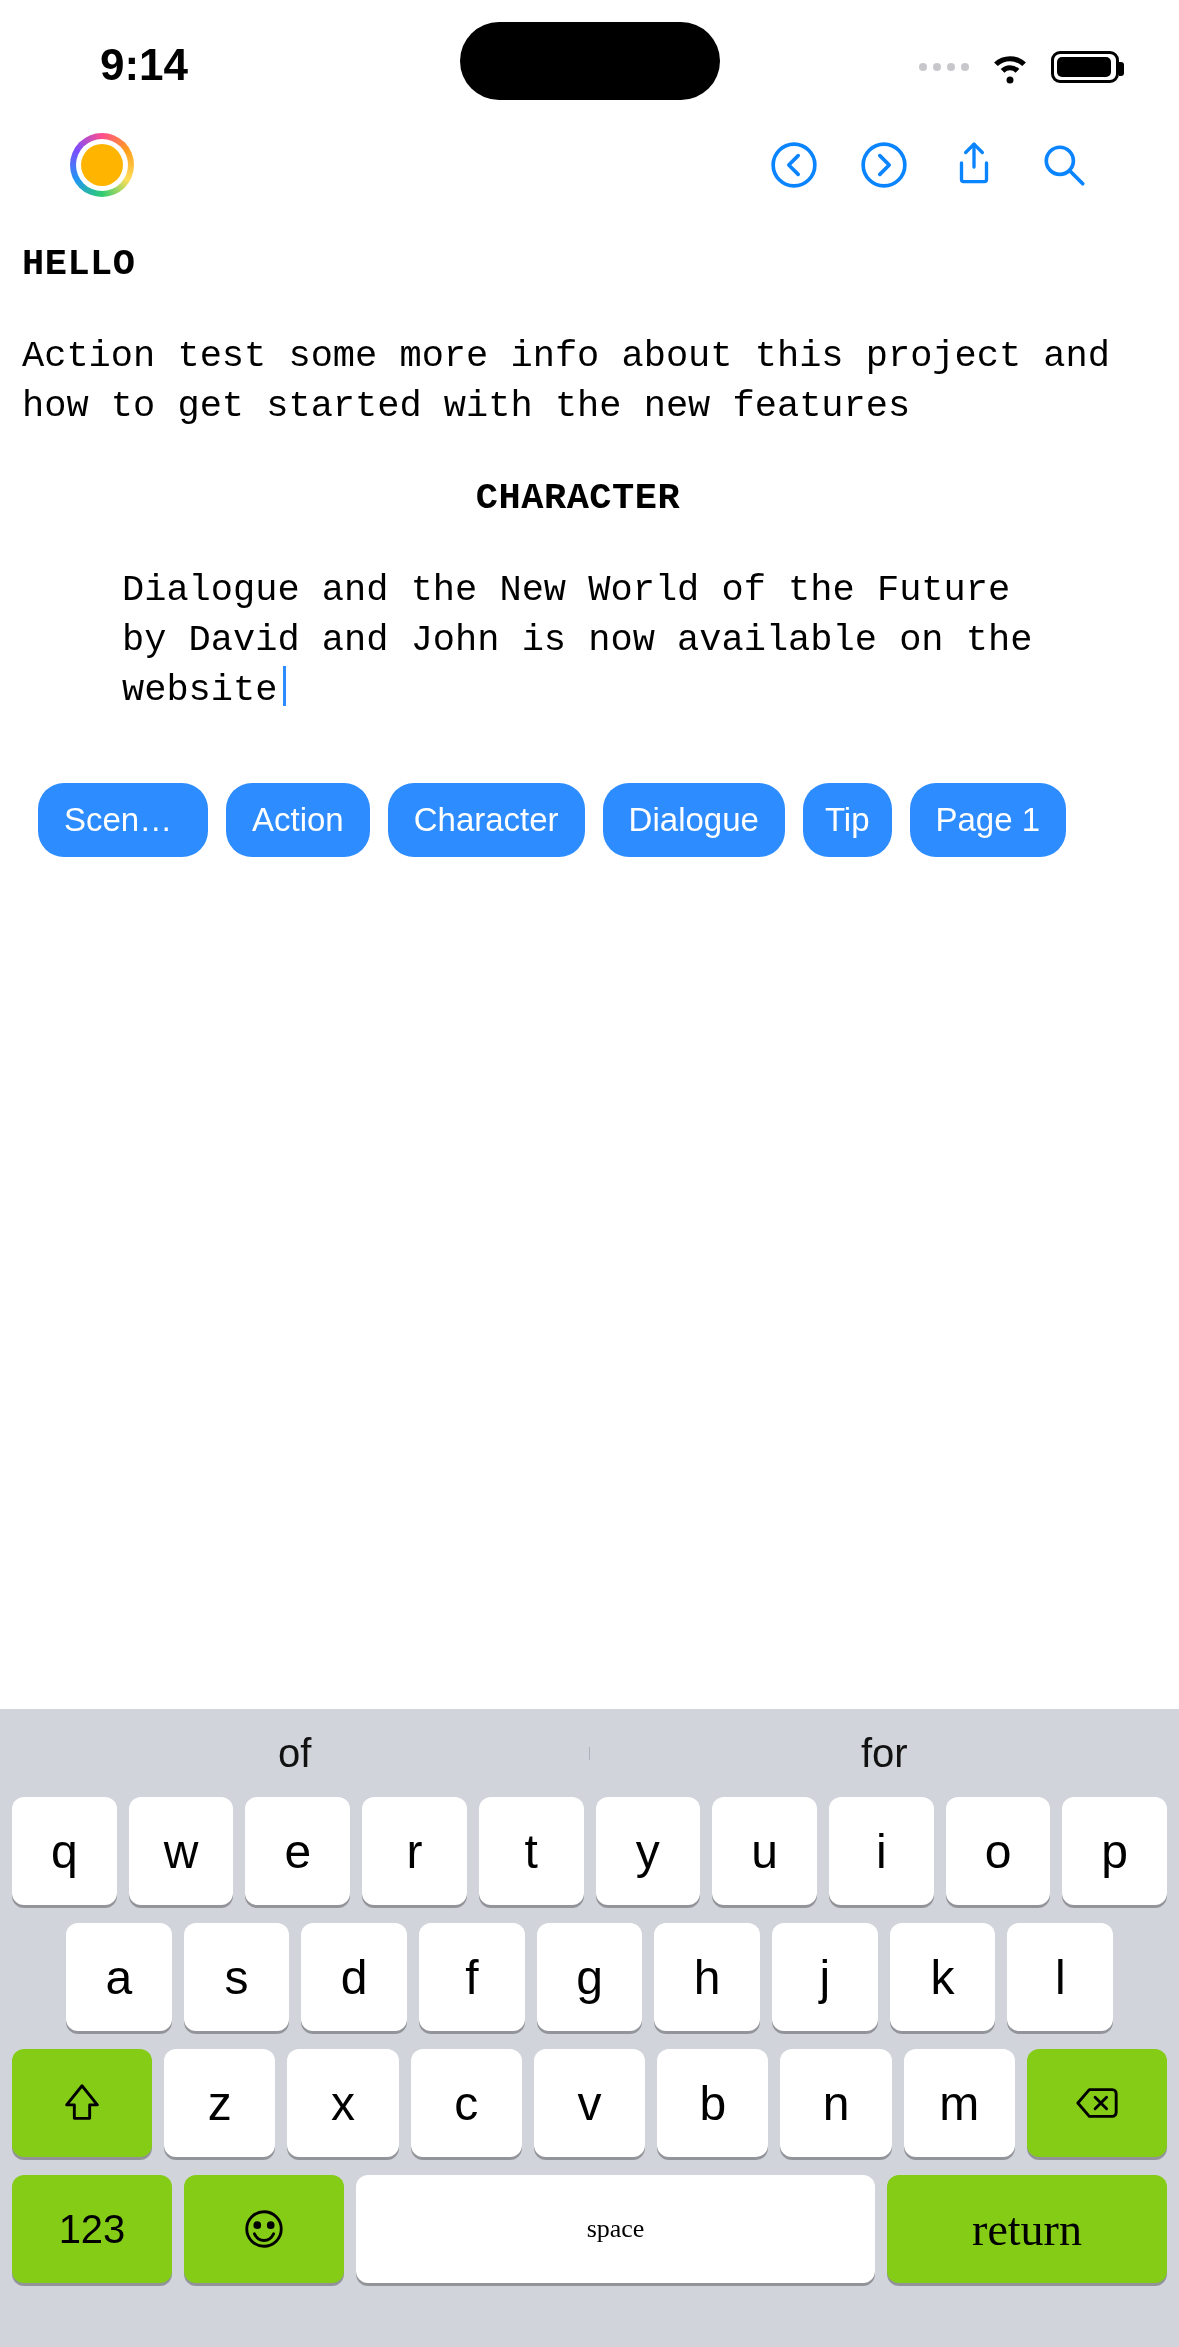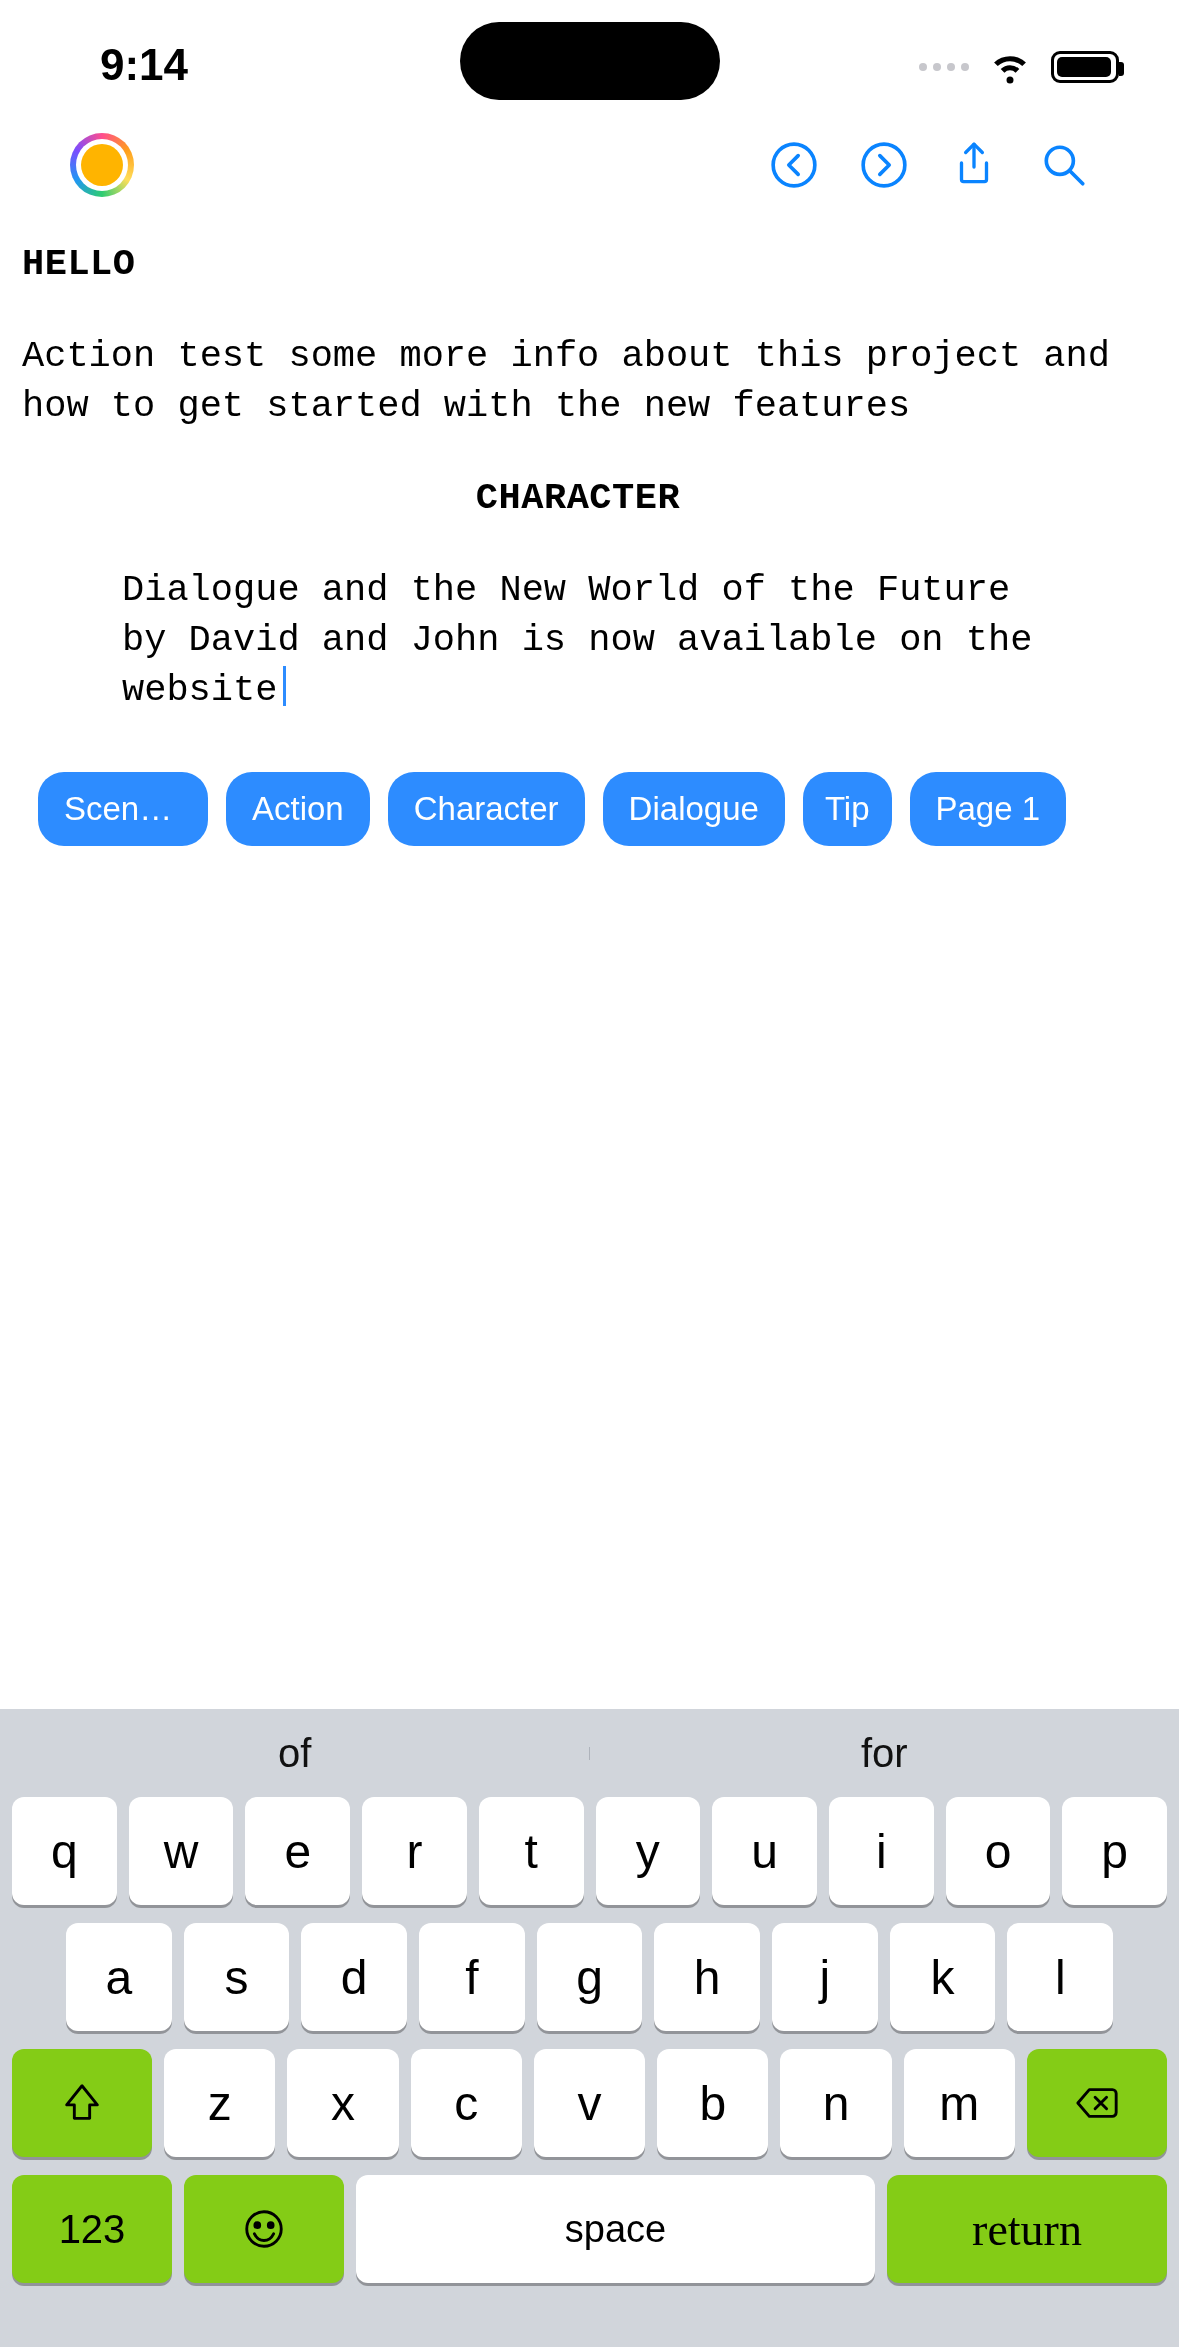--- a/index.html
+++ b/index.html
@@ -21,41 +21,41 @@
   .logo-inner { width:100%; height:100%; border-radius:50%; background:#fff; padding:5px; }
   .logo-core { width:100%; height:100%; border-radius:50%; background:#ffb400; }
   .toolbar-spacer { flex:1; }
   .tbtn { width:90px; height:60px; display:flex; align-items:center; justify-content:center; }
   .tbtn svg { width:50px; height:50px; }
   
   .document { padding:10px 45px 30px 22px; font-family: "Courier New", Courier, monospace; font-size:37px; line-height:1.35; color:#000; }
   .scene-heading { font-weight:700; margin-bottom:42px; letter-spacing:0.5px; }
   .action-block { margin-bottom:42px; }
   .character-name { font-weight:700; text-align:center; margin:0 auto 42px auto; letter-spacing:0.5px; }
-  .dialogue-block { margin:0 100px; position:relative; }
+  .dialogue-block { margin:11px 100px; position:relative; }
   .cursor { display:inline-block; width:3px; height:40px; background:#2d8cff; vertical-align:-6px; margin-left:6px; }
   
   .chips { display:flex; gap:18px; padding:26px 38px; }
   .chip { background:#2d8cff; color:#fff; font-size:33px; font-weight:400; padding:18px 26px; border-radius:26px; white-space:nowrap; overflow:hidden; text-overflow:ellipsis; font-family:-apple-system, Helvetica, Arial, sans-serif; }
   .chip:first-child { max-width:170px; }
   .chip.tip { padding:18px 22px; }
   
   .keyboard { position:absolute; bottom:0; left:0; right:0; background:#d1d5db; padding-bottom:46px; }
   .suggestions { display:flex; height:88px; align-items:center; }
   .sugg { flex:1; text-align:center; font-size:40px; color:#111; position:relative; }
   .sugg:not(:last-child)::after { content:''; position:absolute; right:0; top:16px; bottom:16px; width:1px; background:#aeb3bb; }
   .krow { display:flex; gap:12px; padding:0 12px 18px 12px; }
   .krow.row2 { padding-left:66px; padding-right:66px; }
   .key { flex:1; height:108px; background:#fff; border-radius:12px; box-shadow:0 3px 0 rgba(0,0,0,0.3); display:flex; align-items:center; justify-content:center; font-size:48px; color:#000; }
   .key.shade { background:#84cc16; }
   .key.special { font-size:38px; }
   .key.shift, .key.del { flex:0 0 140px; }
   .krow.row4 .key.num { flex:0 0 160px; font-size:40px; }
   .krow.row4 .key.emoji { flex:0 0 160px; font-size:44px; }
-  .krow.row4 .key.space { flex:1; font-size:38px; }
+  .krow.row4 .key.space { flex:1; font-size:26px;font-family:Liberation Serif, serif; }
   .krow.row4 .key.return { flex:0 0 280px; font-size:46px;font-family:Liberation Serif, serif; }
   .key svg { width:46px; height:46px; }
 </style>
 </head>
 <body>
 
 <div class="status-bar">
   <div class="status-time">9:14</div>
   <div class="notch"></div>
   <div class="status-right">

